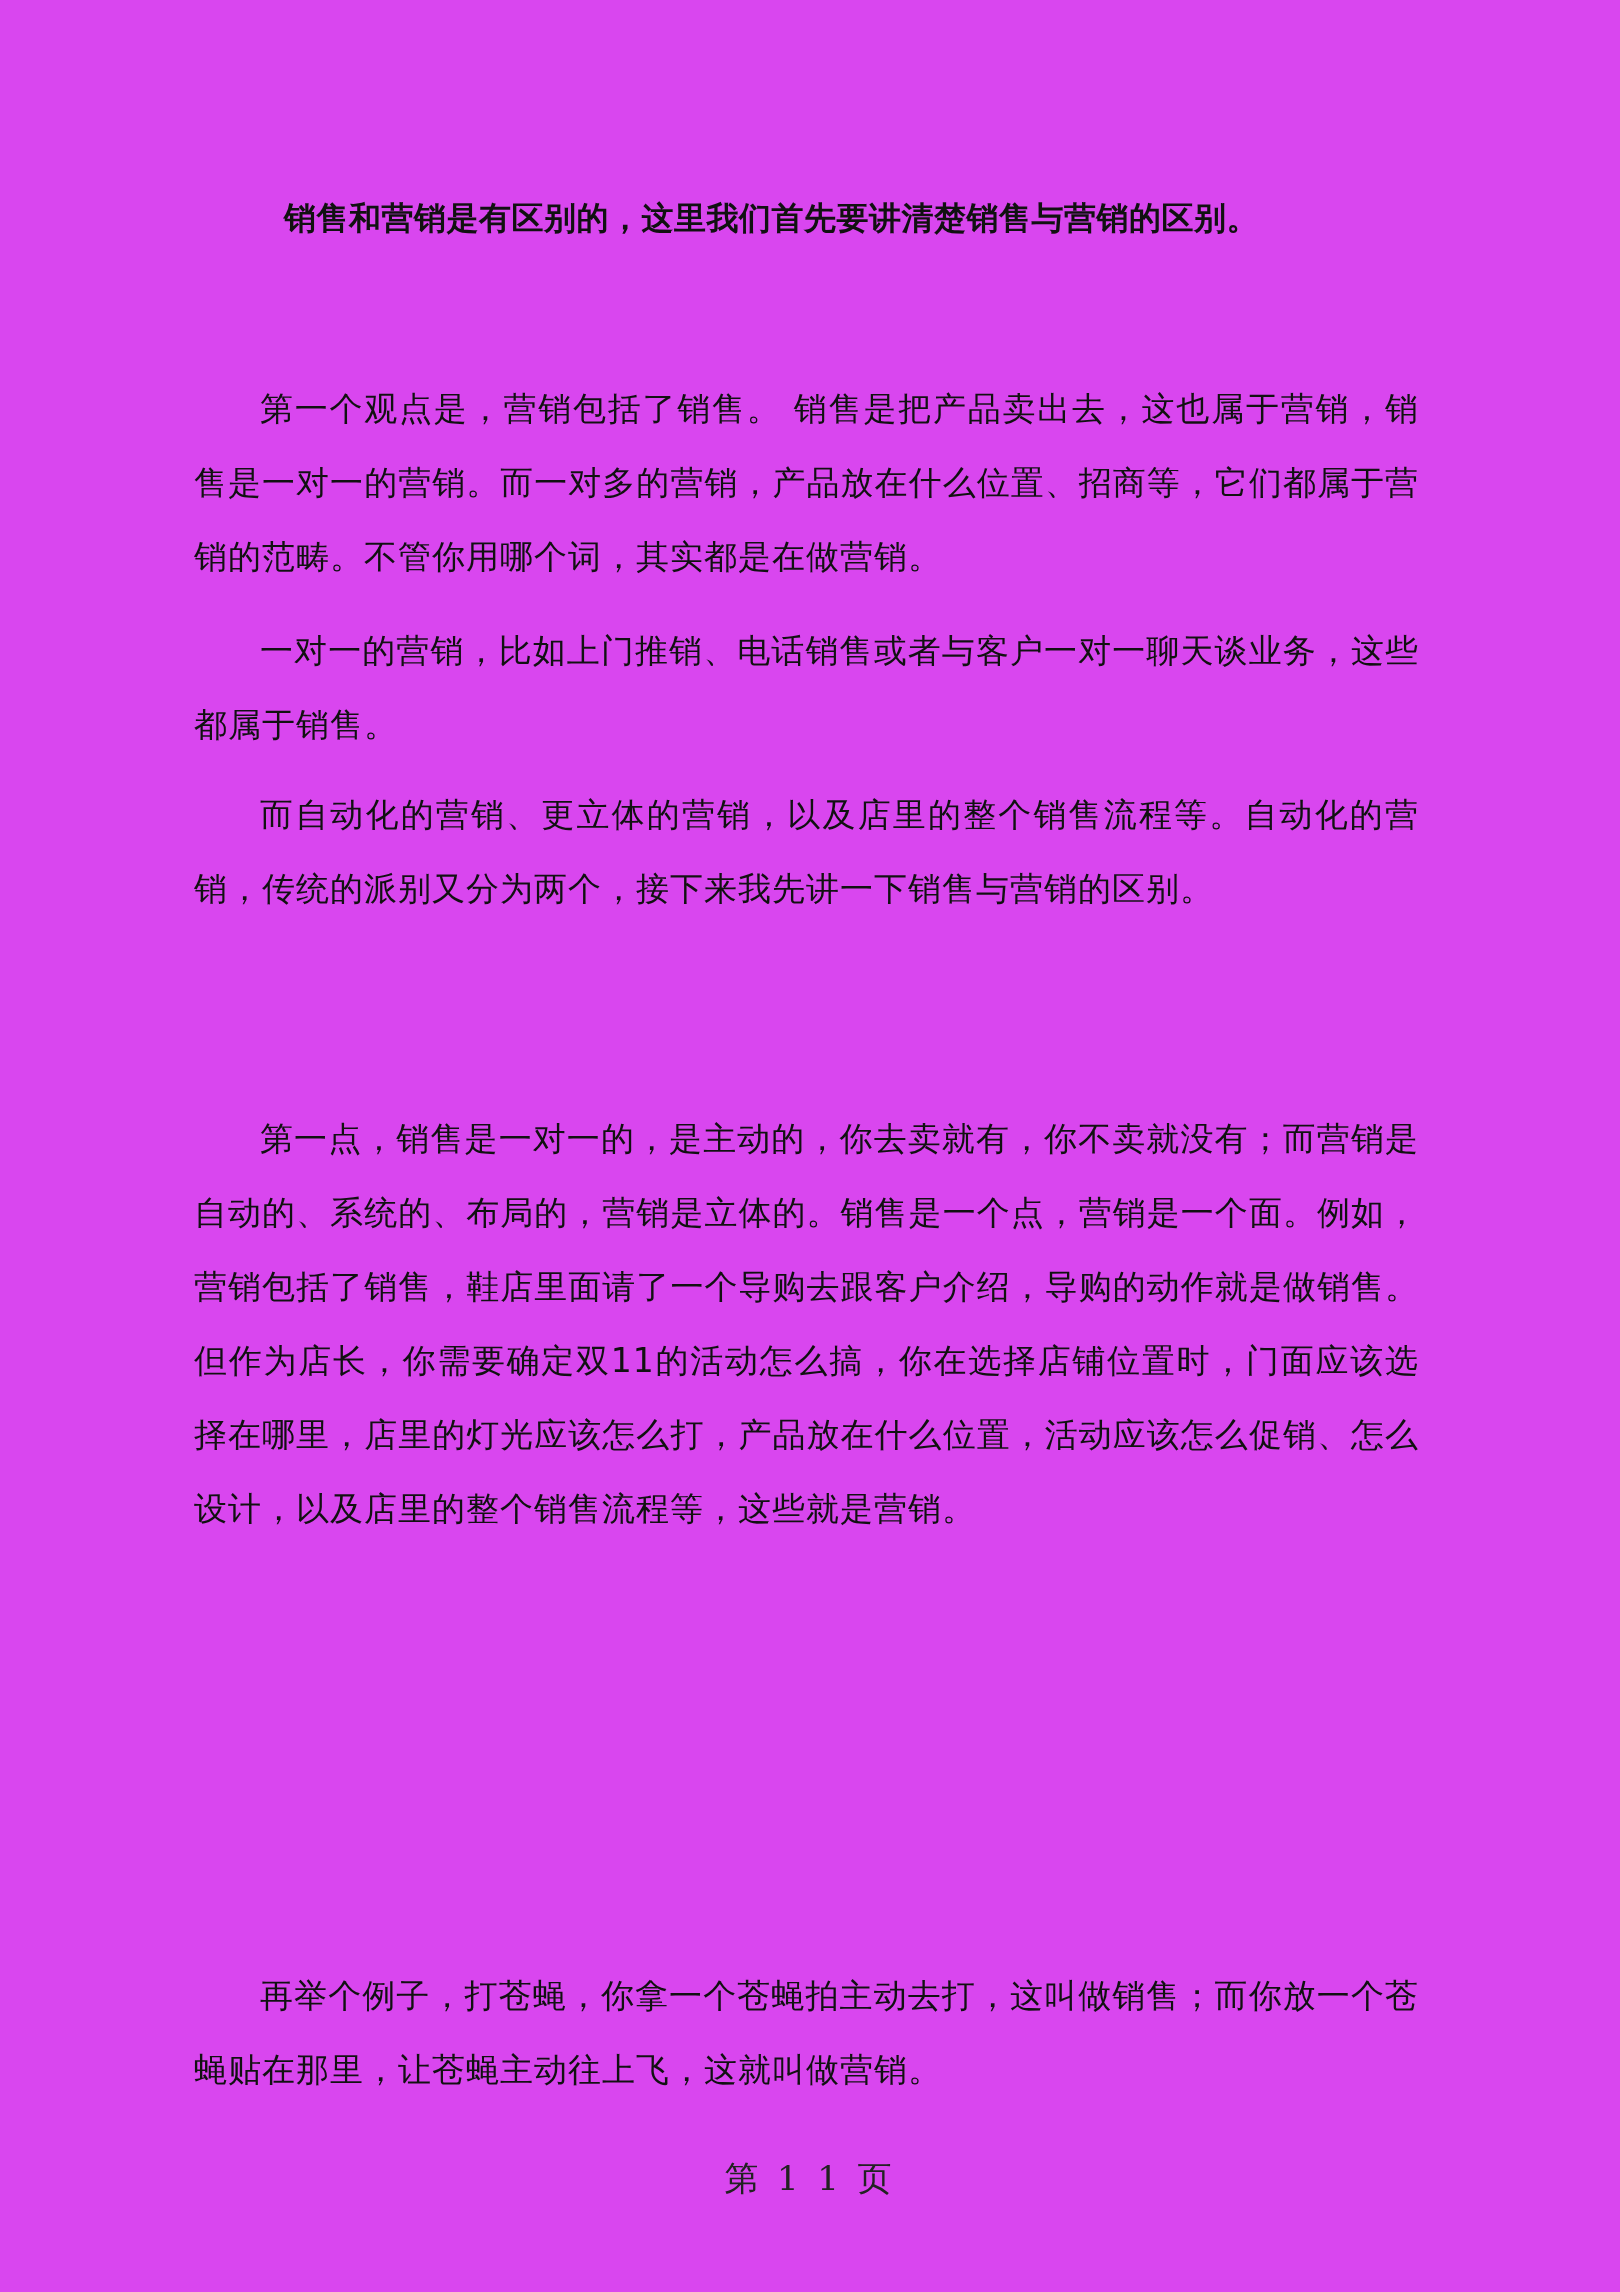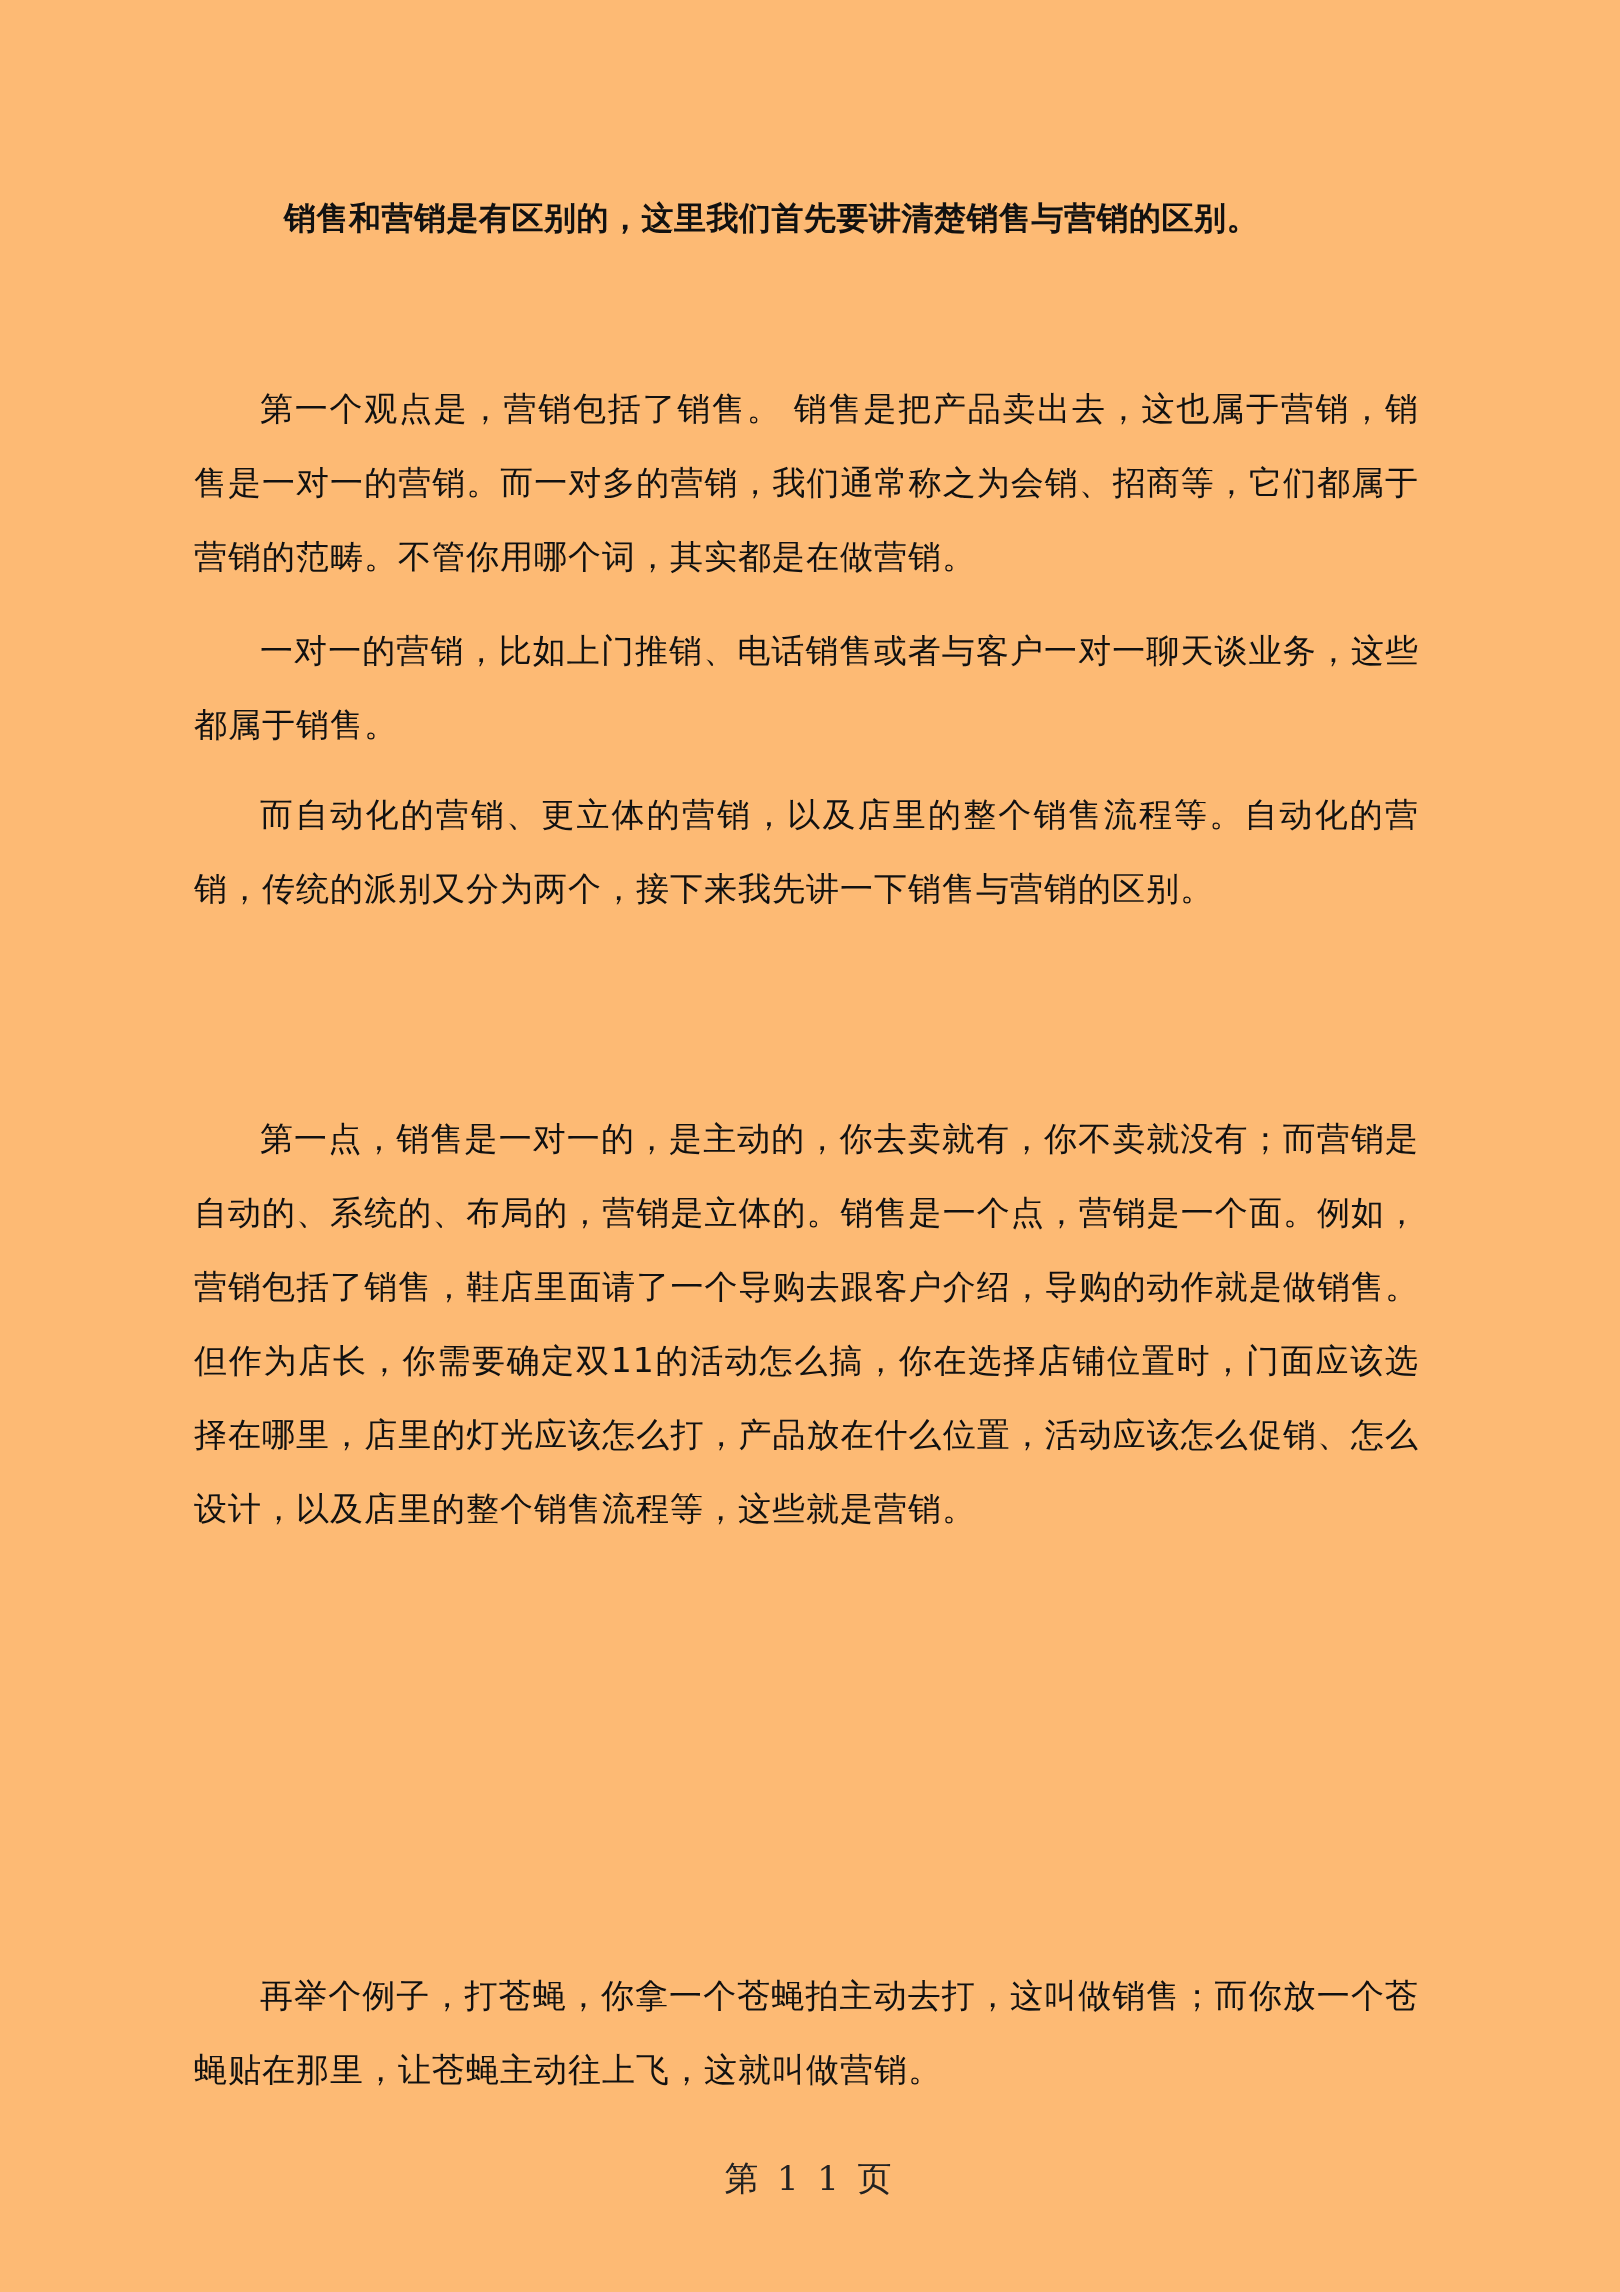--- a/index.html
+++ b/index.html
@@ -13,21 +13,21 @@
       position: relative;
       overflow: hidden;
       color: #111111;
       font-family: "DejaVu Sans", "Liberation Sans", sans-serif;
     }
     .page {
       position: absolute;
       left: 0; top: 0;
       width: 1620px;
       height: 2293px;
-      background: #fdba74;
+      background: #d946ef;
     }
     .title {
       position: absolute;
       left: 284px;
       top: 194px;
       width: 1137px;
       font-size: 32px;
       font-weight: bold;
       line-height: 49px;
       letter-spacing: 0.5px;
@@ -65,21 +65,21 @@
     }
   </style>
 </head>
 <body>
 
 <div class="page">
 
   <div class="title">销售和营销是有区别的，这里我们首先要讲清楚销售与营销的区别。</div>
 
   <div class="body-text p1">
-    <p class="para">第一个观点是，营销包括了销售。 销售是把产品卖出去，这也属于营销，销售是一对一的营销。而一对多的营销，我们通常称之为会销、招商等，它们都属于营销的范畴。不管你用哪个词，其实都是在做营销。</p>
+    <p class="para">第一个观点是，营销包括了销售。 销售是把产品卖出去，这也属于营销，销售是一对一的营销。而一对多的营销，产品放在什么位置、招商等，它们都属于营销的范畴。不管你用哪个词，其实都是在做营销。</p>
   </div>
 
   <div class="body-text p2">
     <p class="para">一对一的营销，比如上门推销、电话销售或者与客户一对一聊天谈业务，这些都属于销售。</p>
   </div>
 
   <div class="body-text p3">
     <p class="para">而自动化的营销、更立体的营销，以及店里的整个销售流程等。自动化的营销，传统的派别又分为两个，接下来我先讲一下销售与营销的区别。</p>
   </div>
 

